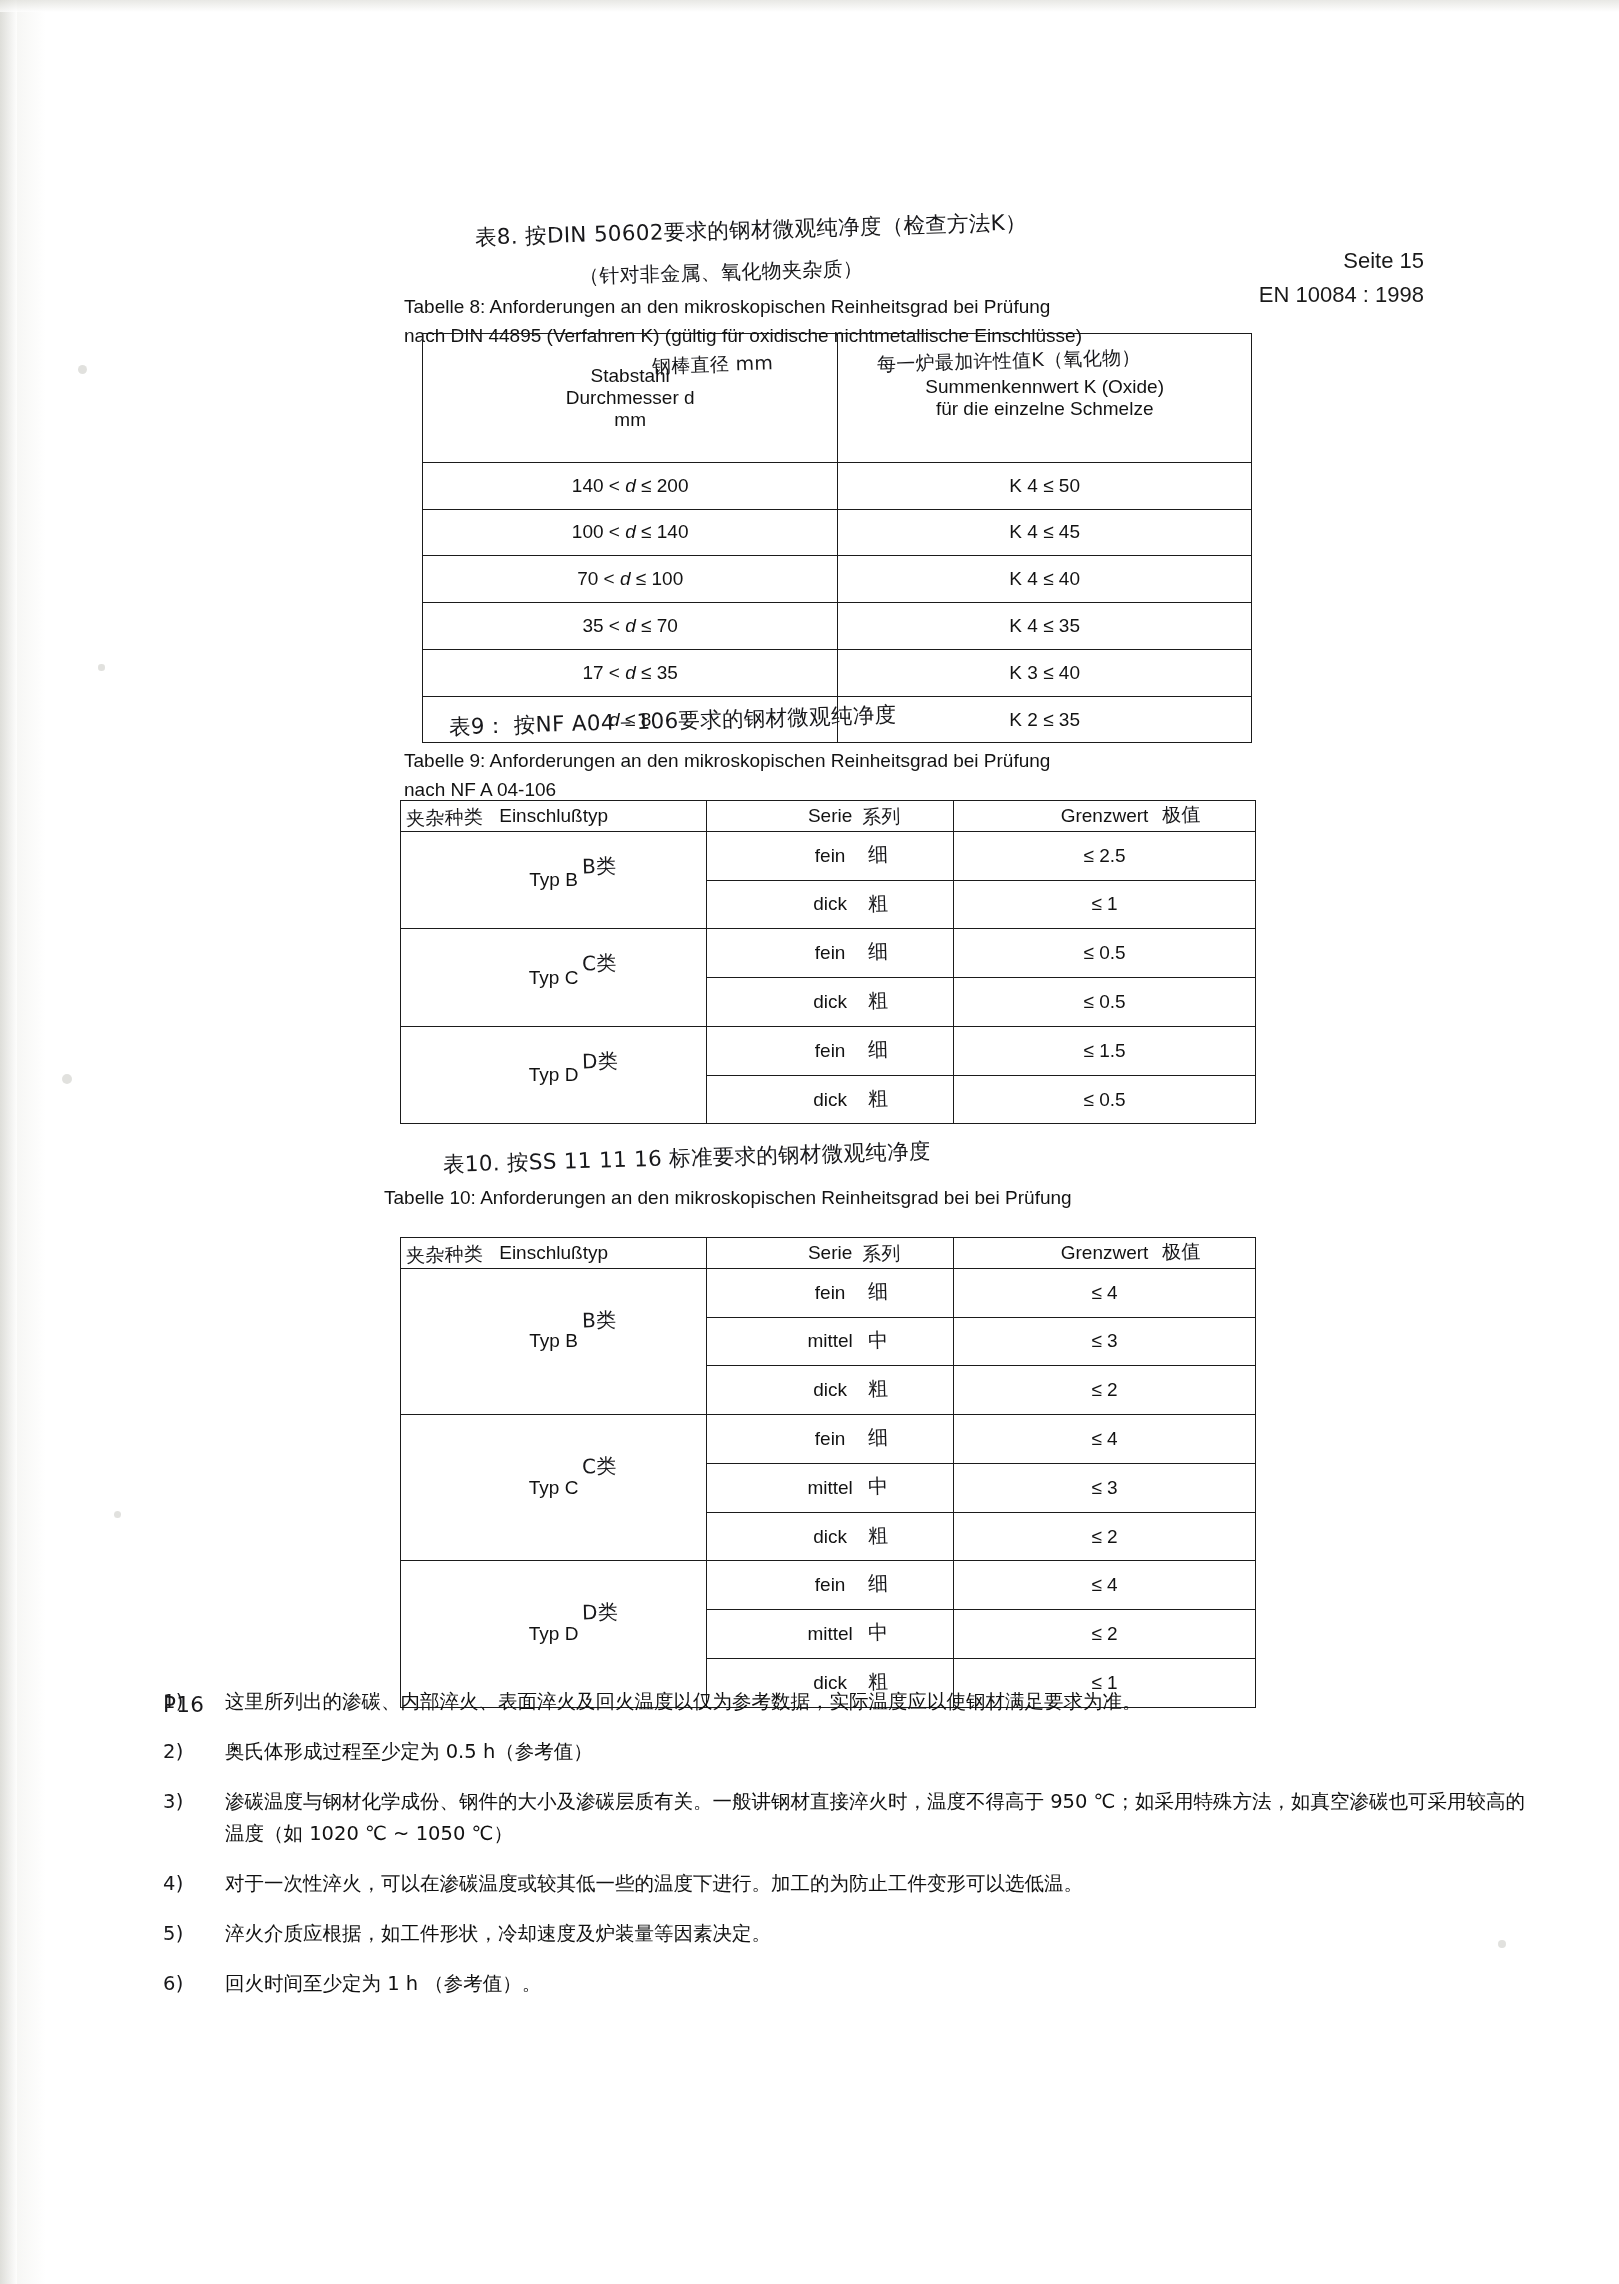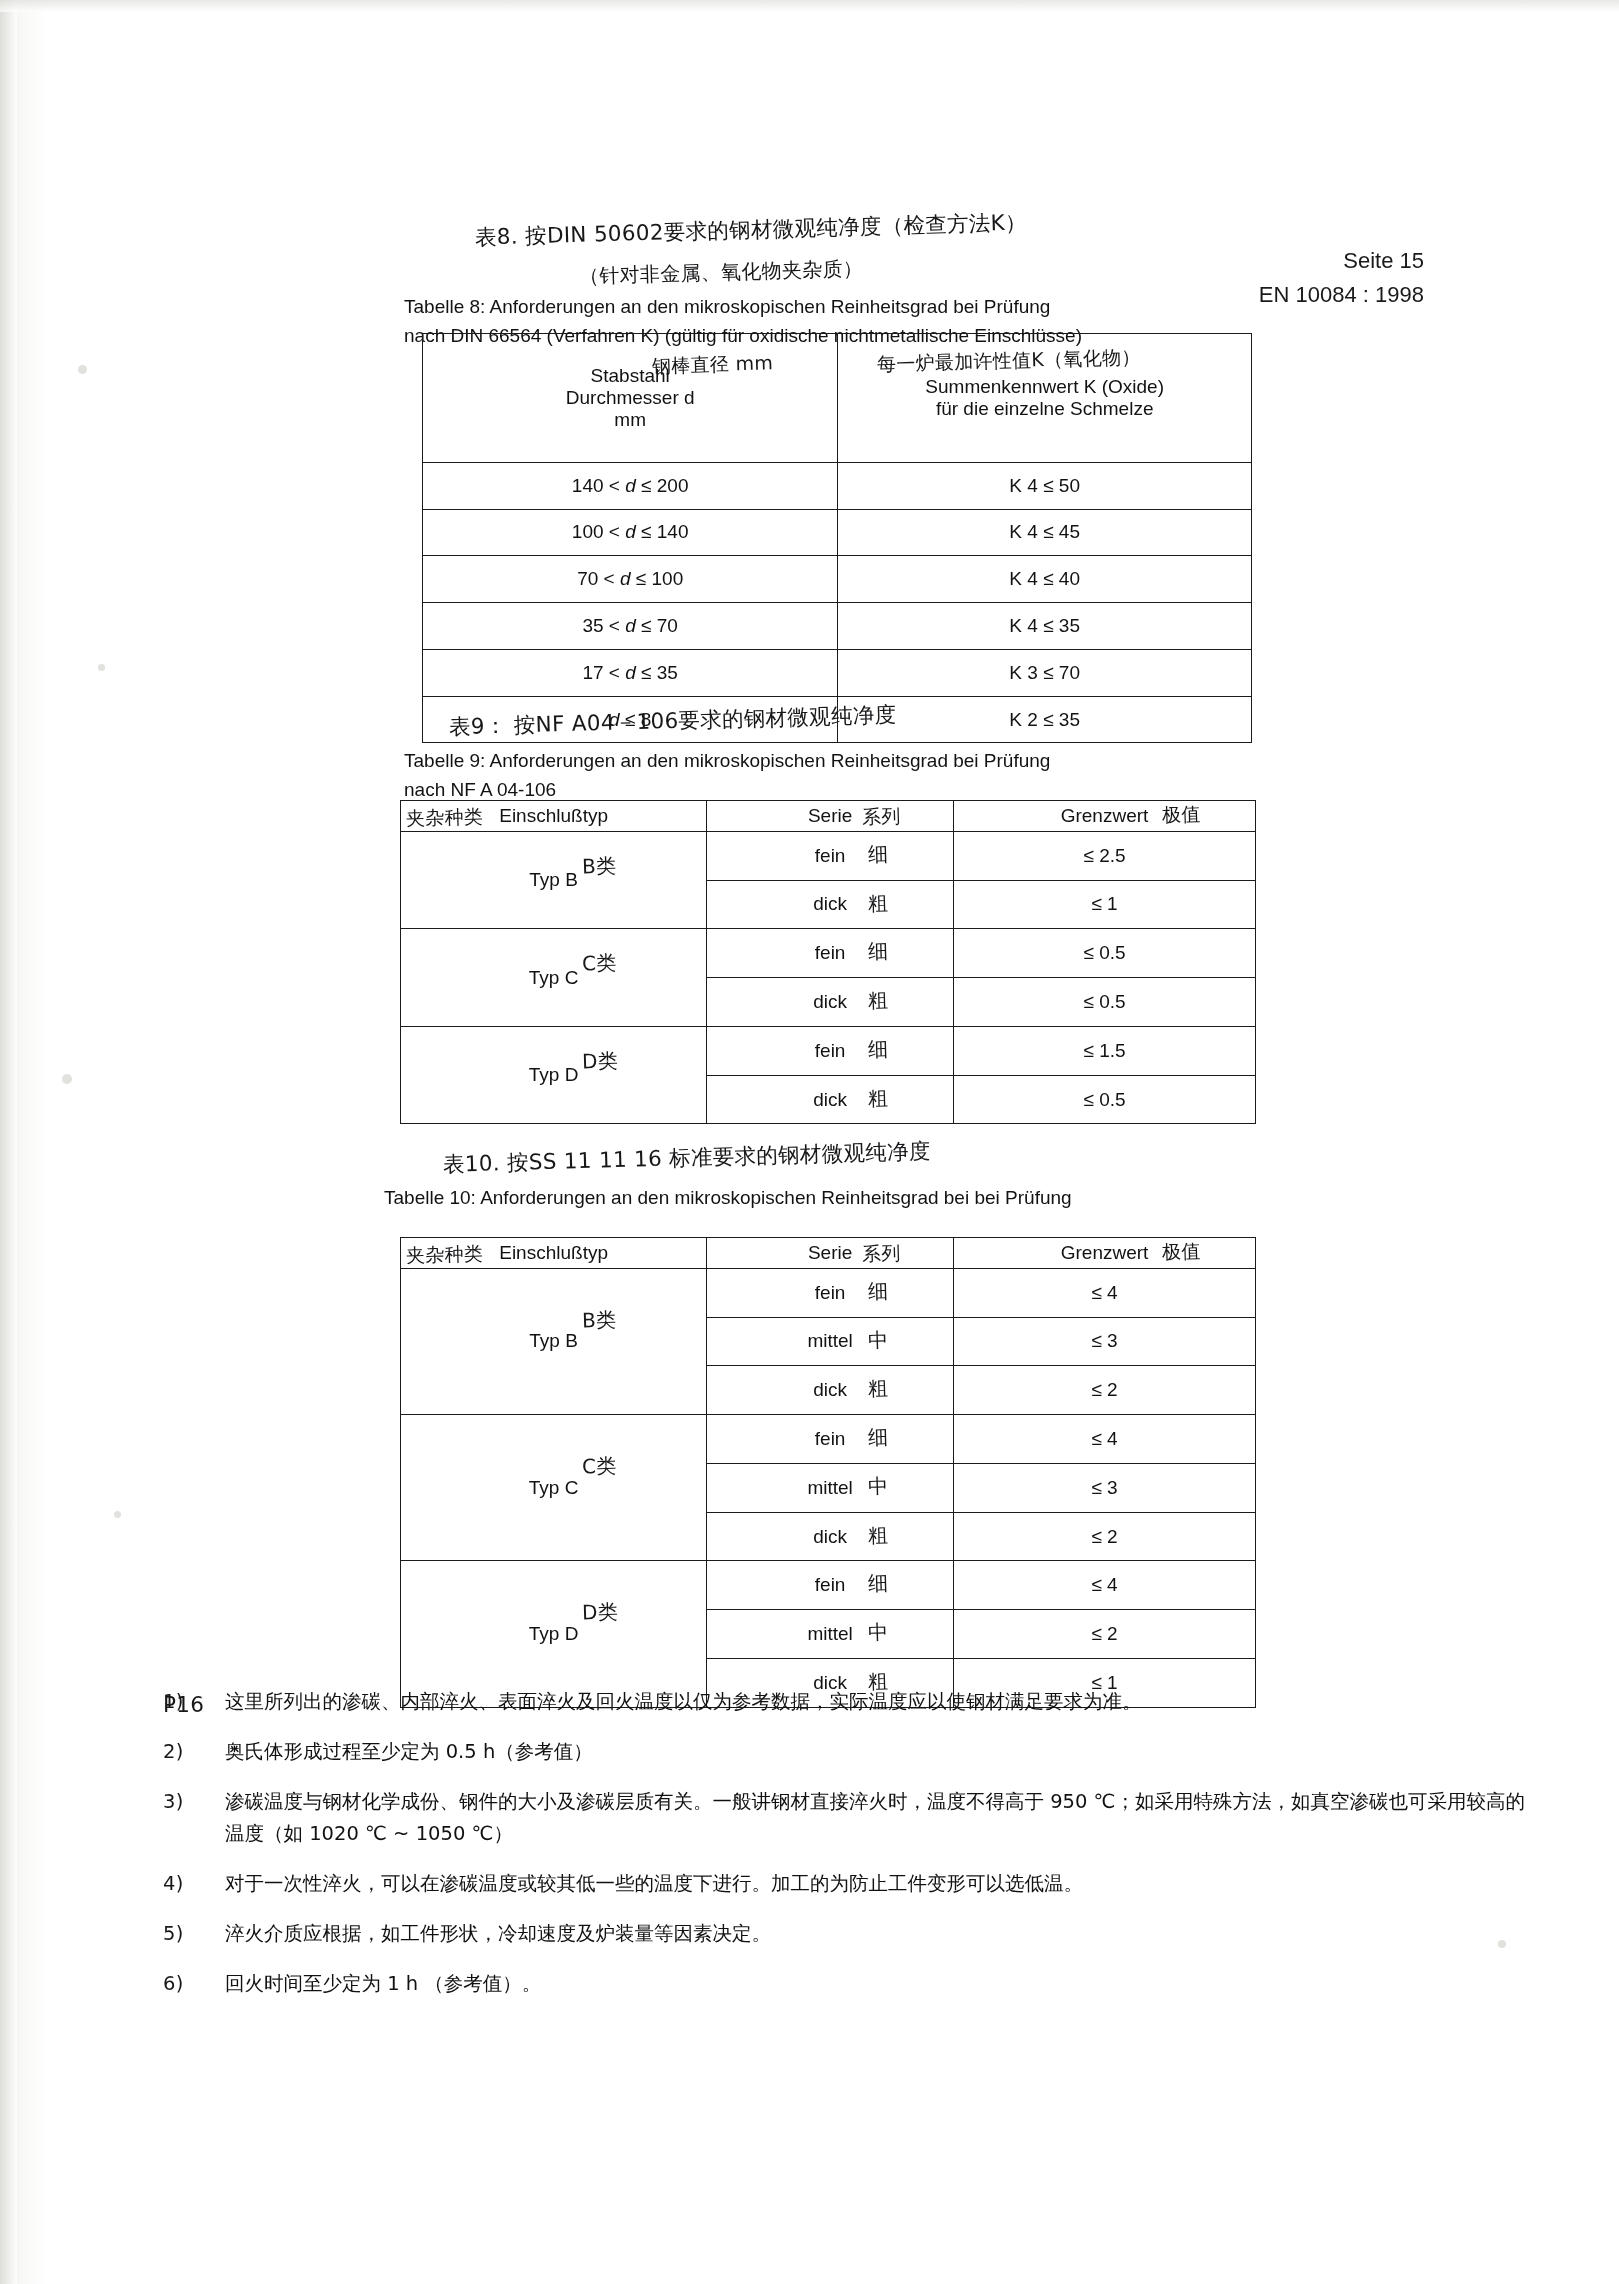--- a/index.html
+++ b/index.html
@@ -123,21 +123,21 @@
   <div class="page-header">
     <div>Seite 15</div>
     <div>EN 10084 : 1998</div>
   </div>
 
   <div class="hw hw-t rot-1" style="left:475px;top:215px;">表8. 按DIN 50602要求的钢材微观纯净度（检查方法K）</div>
   <div class="hw hw-m rot-1" style="left:579px;top:259px;">（针对非金属、氧化物夹杂质）</div>
 
   <div class="caption" style="left:404px;top:293px;width:866px;">
     <div>Tabelle 8: Anforderungen an den mikroskopischen Reinheitsgrad bei Prüfung</div>
-    <div>nach DIN 66564 (Verfahren K) (gültig für oxidische nichtmetallische Einschlüsse)</div>
+    <div>nach DIN 44895 (Verfahren K) (gültig für oxidische nichtmetallische Einschlüsse)</div>
   </div>
 
   <table class="doc" id="table8">
     <tbody>
         <tr>
       <th class="c1 hcell" style="height:120px;">
         <div>Stabstahl</div>
         <div><span>Durchmesser d</span></div>
         <div>mm</div>
         <span class="hw hw-s rot-1" style="left:229px;top:18px;">钢棒直径 mm</span>
@@ -159,21 +159,21 @@
     <tr>
       <td class="val cellrange"><span>70 &lt;</span> <i>d</i> <span>≤ 100</span></td>
       <td class="val">K 4 ≤ 40</td>
     </tr>
     <tr>
       <td class="val cellrange"><span>35 &lt;</span> <i>d</i> <span>≤   70</span></td>
       <td class="val">K 4 ≤ 35</td>
     </tr>
     <tr>
       <td class="val cellrange"><span>17 &lt;</span> <i>d</i> <span>≤   35</span></td>
-      <td class="val">K 3 ≤ 70</td>
+      <td class="val">K 3 ≤ 40</td>
     </tr>
     <tr>
       <td class="val cellrange"><span></span> <i>d</i> <span>≤    8</span></td>
       <td class="val">K 2 ≤ 35</td>
     </tr>
   </tbody>
     </table>
 
   <div class="hw hw-t rot-1" style="left:449px;top:706px;">表9： 按NF A04－106要求的钢材微观纯净度</div>
   <div class="caption" style="left:404px;top:747px;width:872px;">

